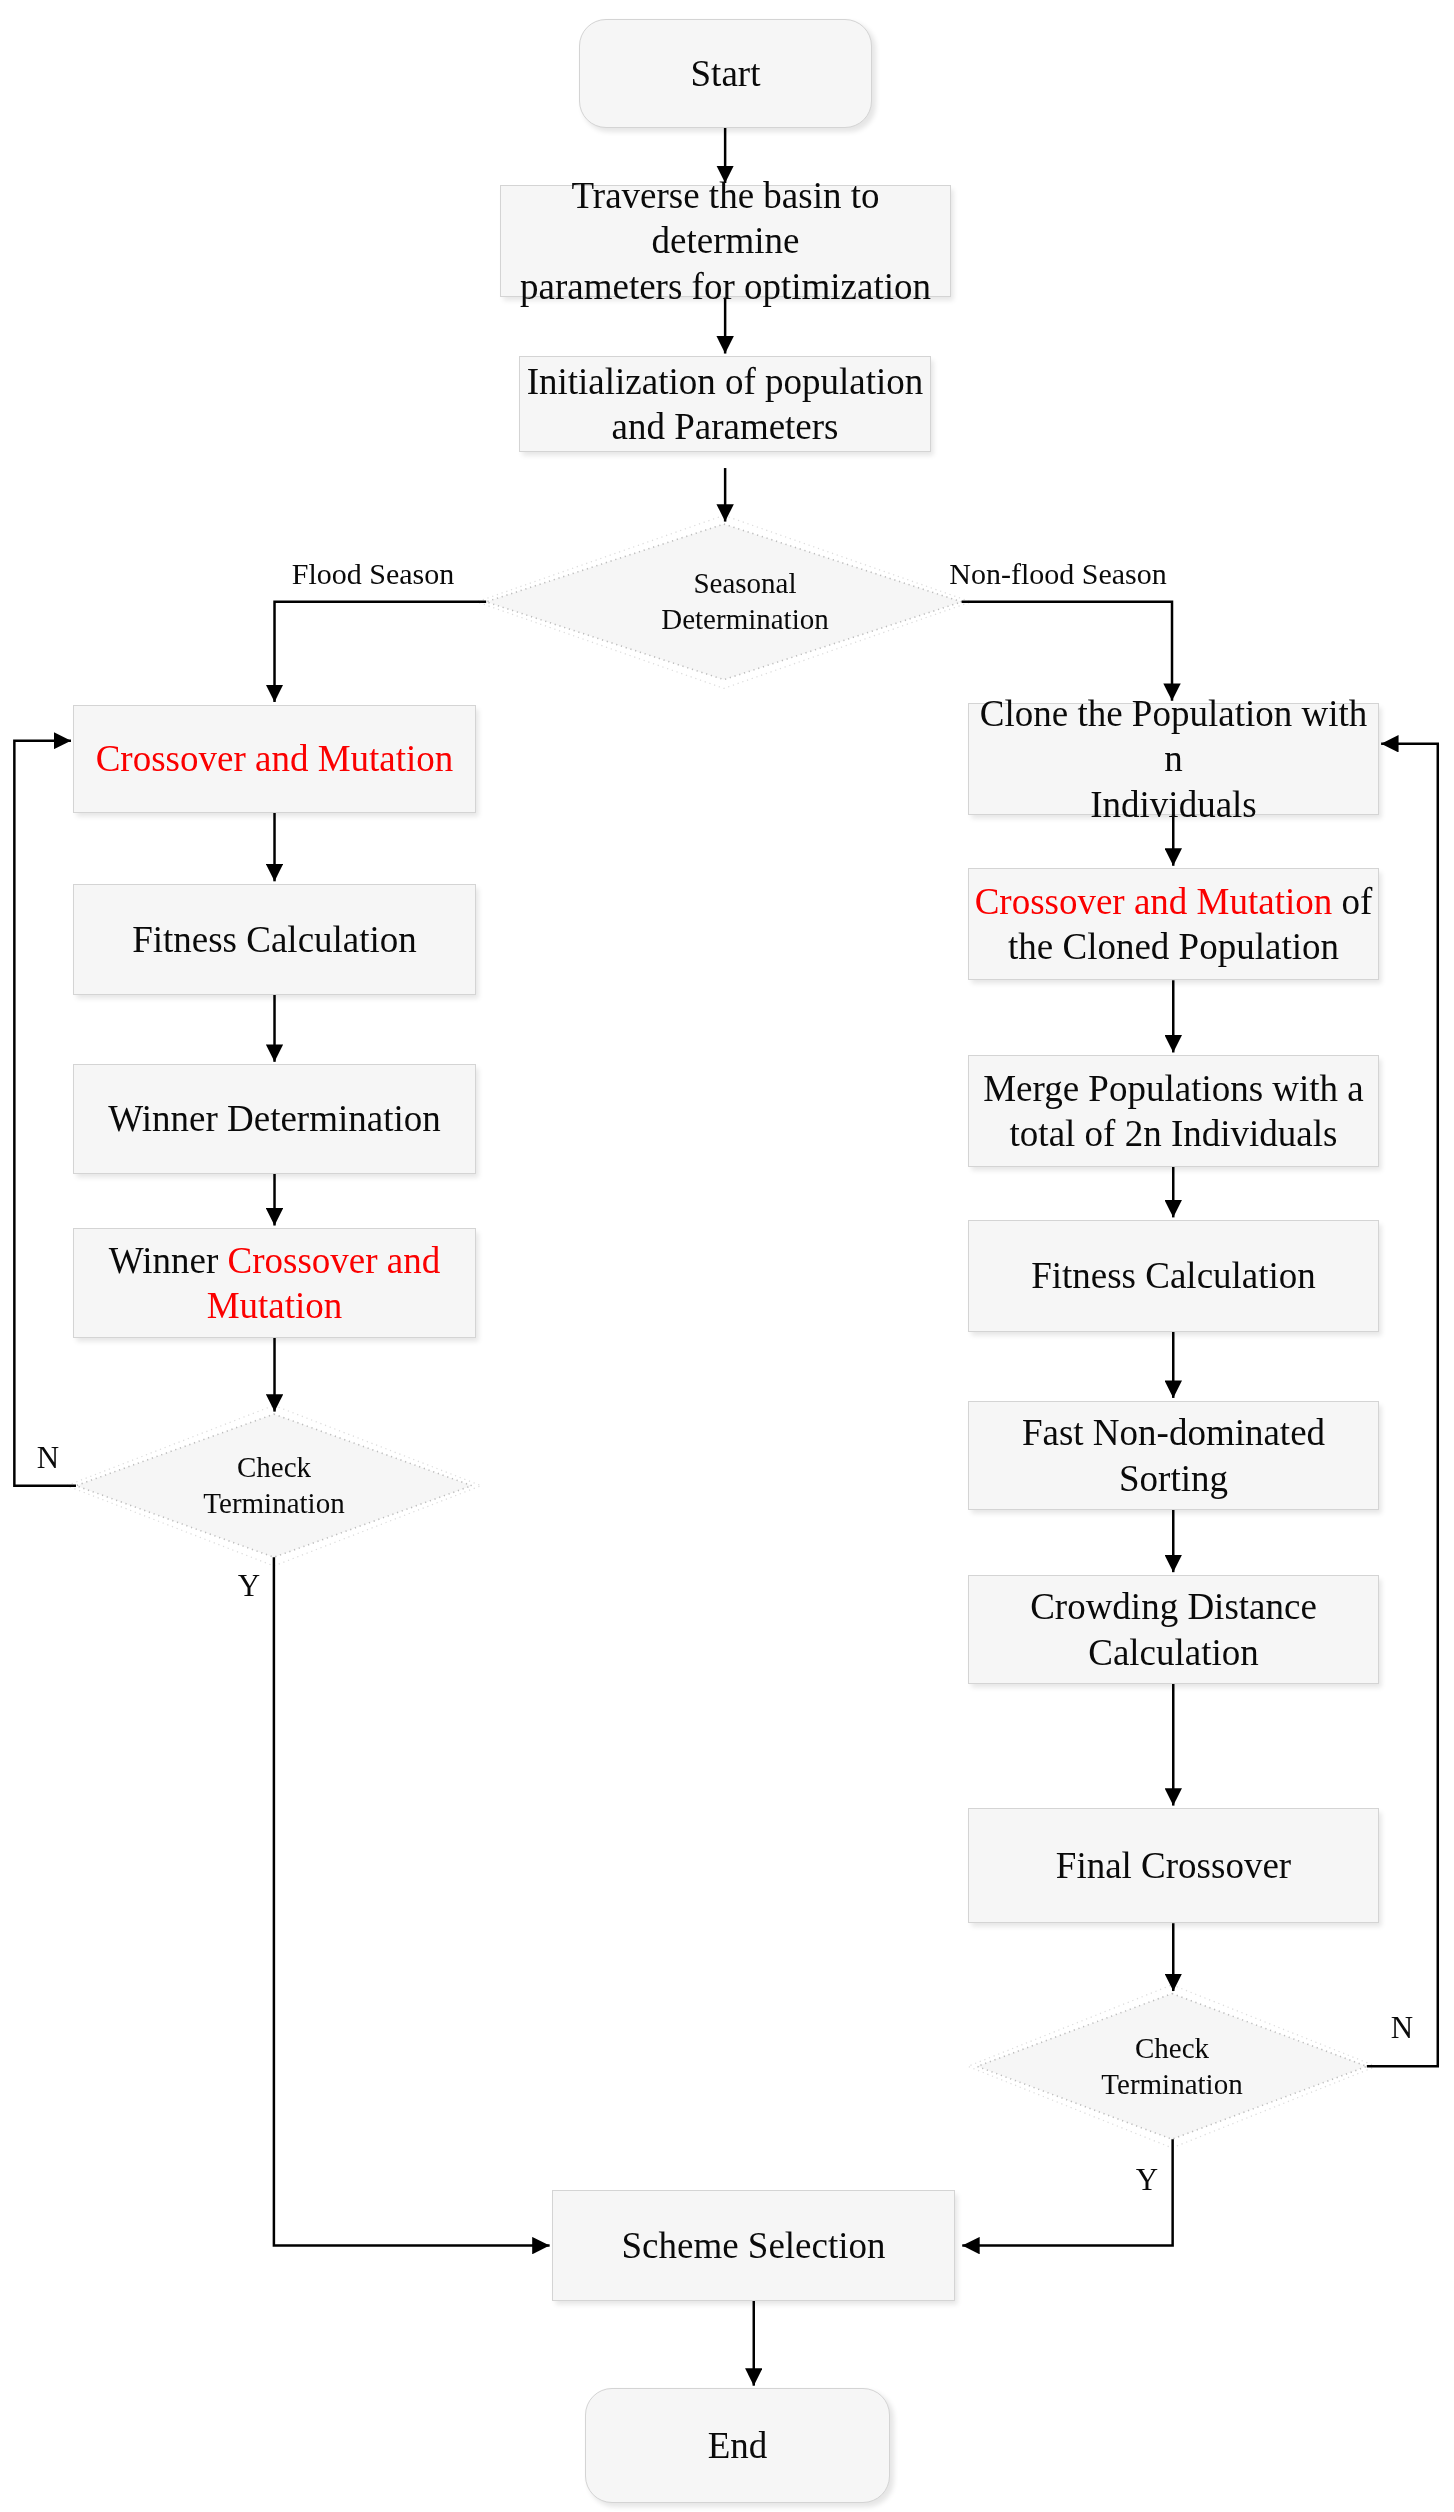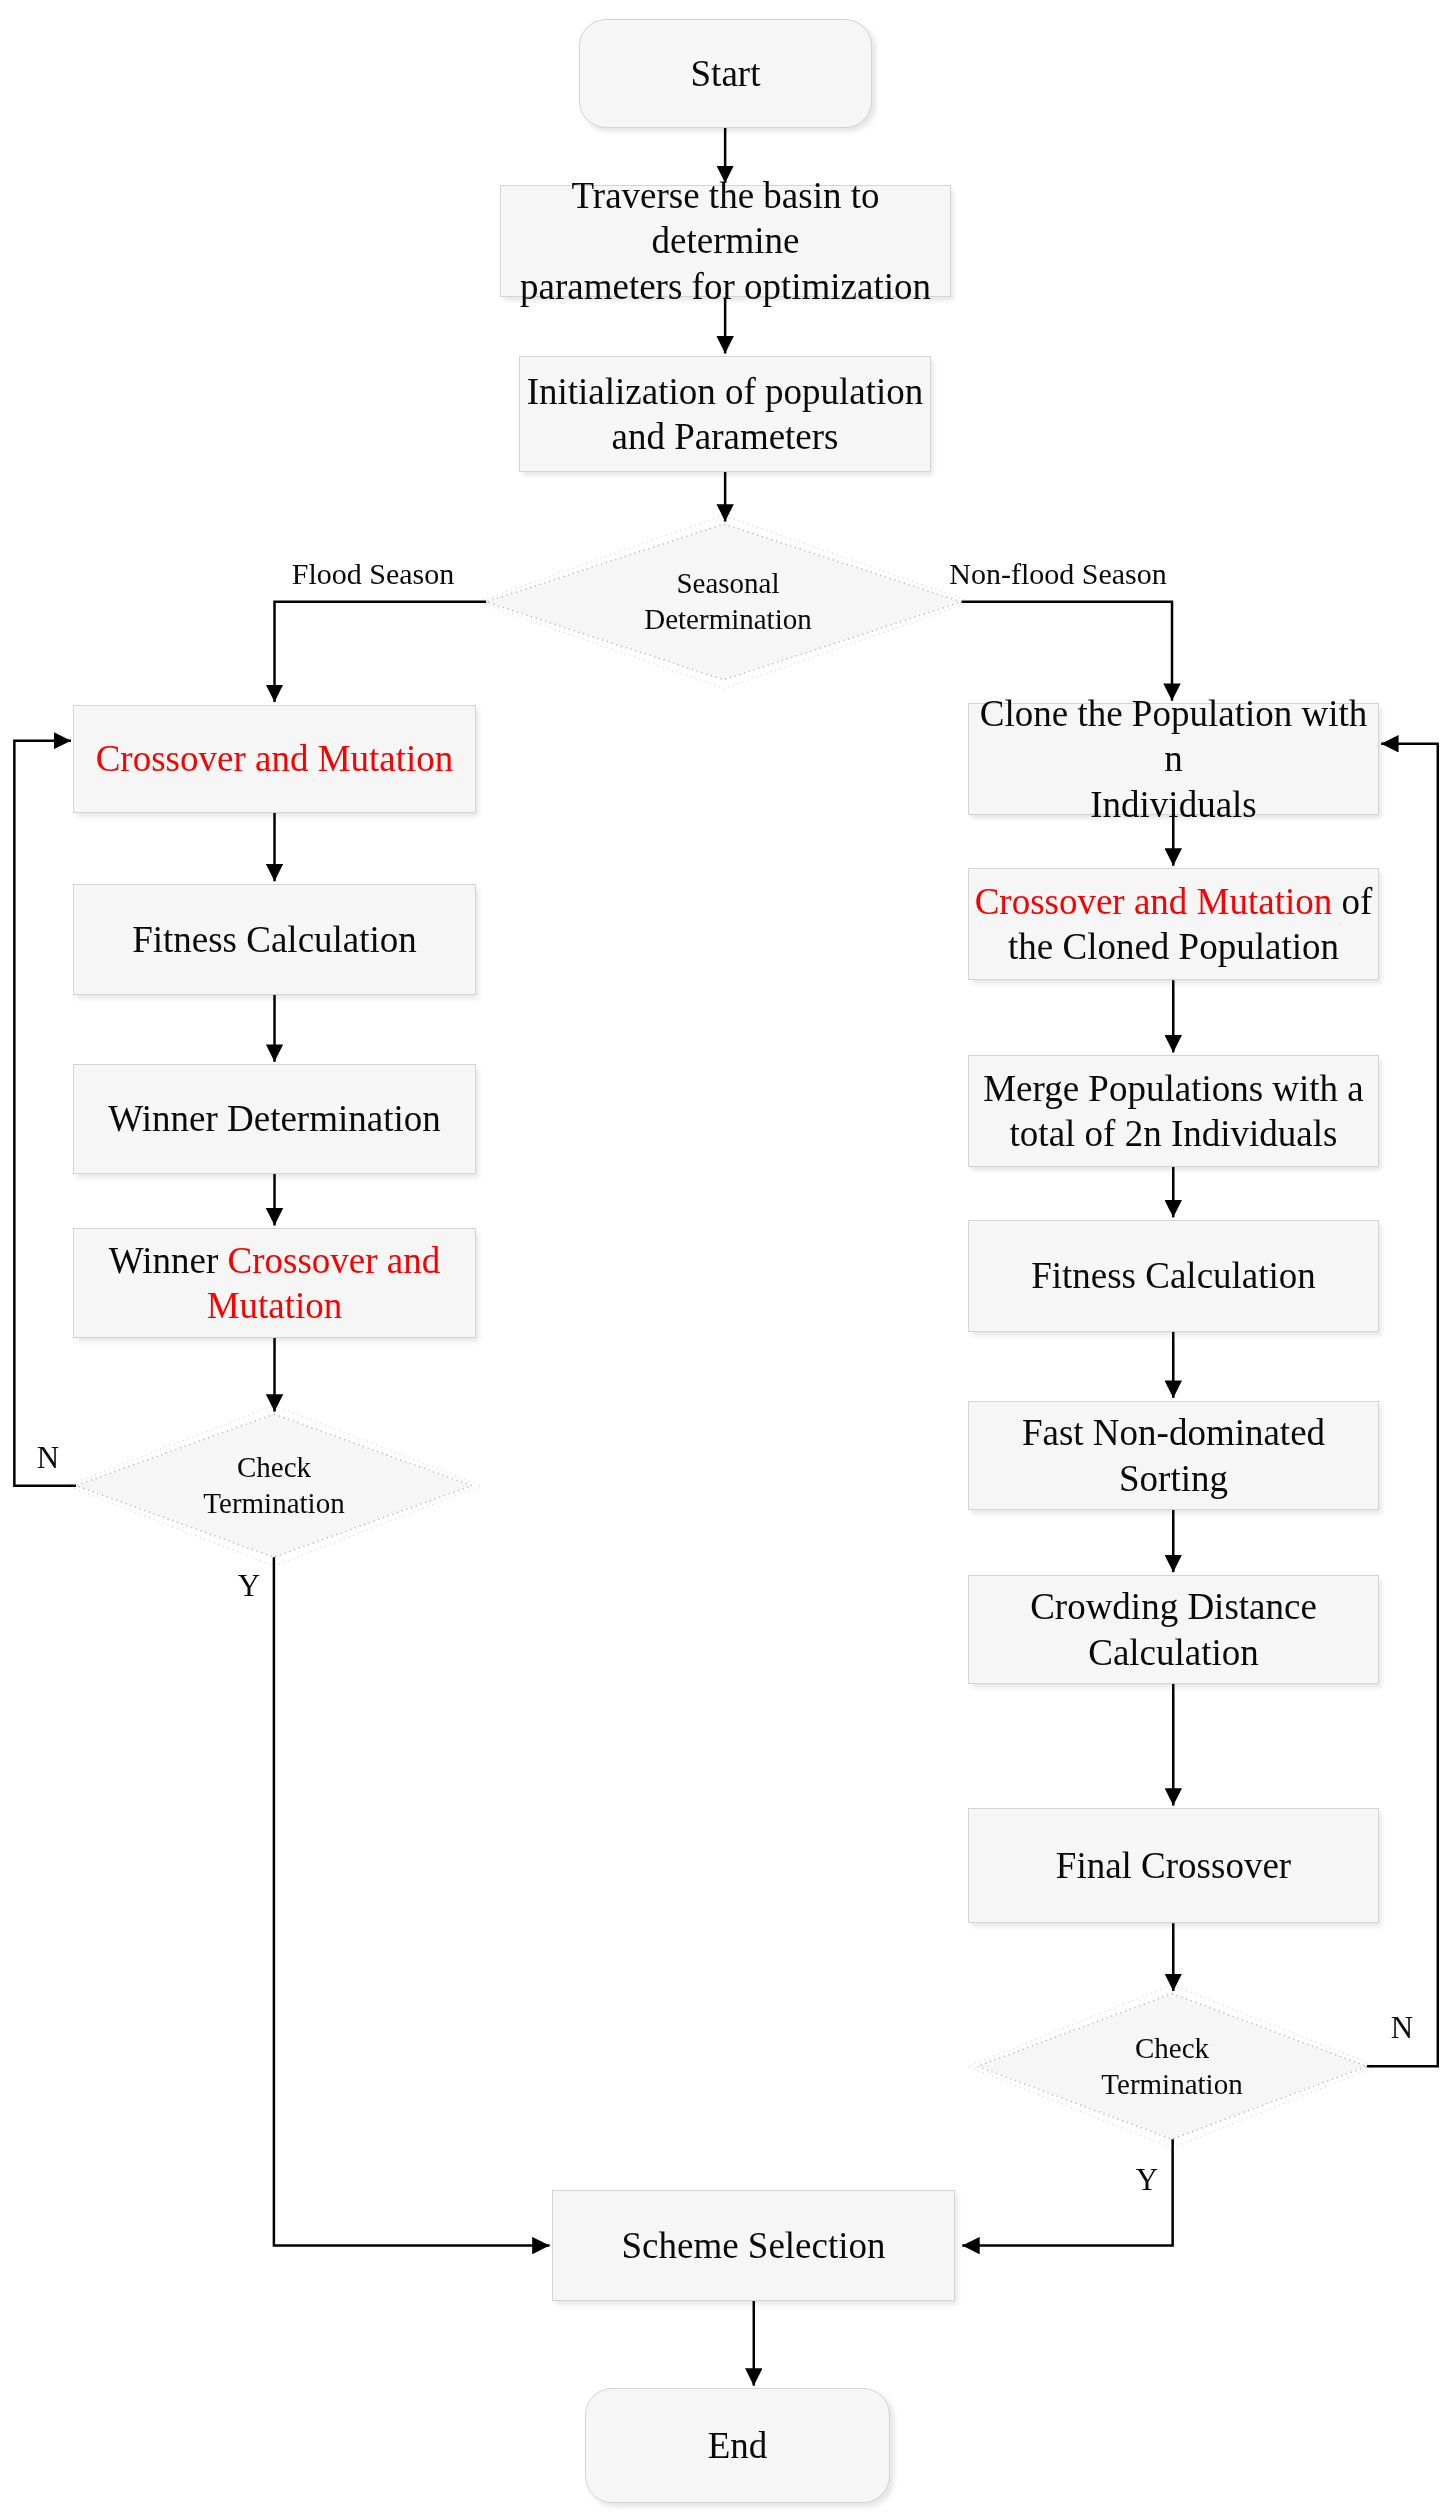--- a/index.html
+++ b/index.html
@@ -99,24 +99,24 @@
     <polyline points="1884,3437 1884,3608 1546,3608" fill="none" stroke="#000" stroke-width="4" marker-end="url(#ah)"></polyline>
 
     <polyline points="1211,3696 1211,3833" fill="none" stroke="#000" stroke-width="4" marker-end="url(#ah)"></polyline>
   </svg>
 
   <div class="node terminal" style="left:579px;top:18.7px;width:293px;height:109px;">Start</div>
   <div class="node terminal" style="left:585px;top:2388px;width:305px;height:115px;">End</div>
 
   <div class="node" style="left:500px;top:185px;width:451px;height:112px;"><span><span>Traverse the basin to determine
 parameters for optimization</span></span></div>
-  <div class="node" style="left:519px;top:356px;width:412px;height:116px;"><span><span>Initialization of population
+  <div class="node" style="left:519px;top:356px;width:412px;height:96px;"><span><span>Initialization of population
 and Parameters</span></span></div>
 
-  <div class="diamond-text" style="left:490px;top:524px;width:476px;height:156px;"><span><span>Seasonal
+  <div class="diamond-text" style="left:507px;top:524px;width:476px;height:156px;"><span><span>Seasonal
 Determination</span></span></div>
   <div class="diamond-text" style="left:76px;top:1414px;width:396px;height:143px;"><span><span>Check
 Termination</span></span></div>
   <div class="diamond-text" style="left:977px;top:1994px;width:390px;height:146px;"><span><span>Check
 Termination</span></span></div>
 
   <div class="flow-label" style="left:373px;top:574px;">Flood Season</div>
   <div class="flow-label" style="left:1058px;top:574px;">Non-flood Season</div>
 
   <div class="edge-label" style="left:48px;top:1458px;">N</div>

